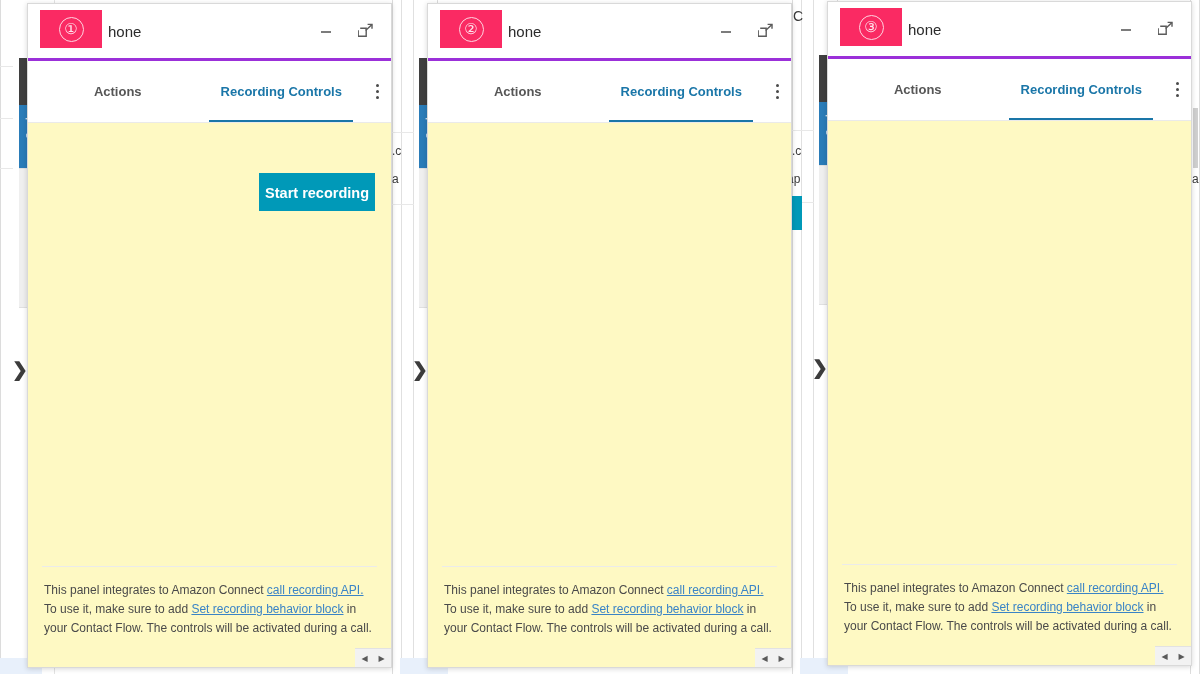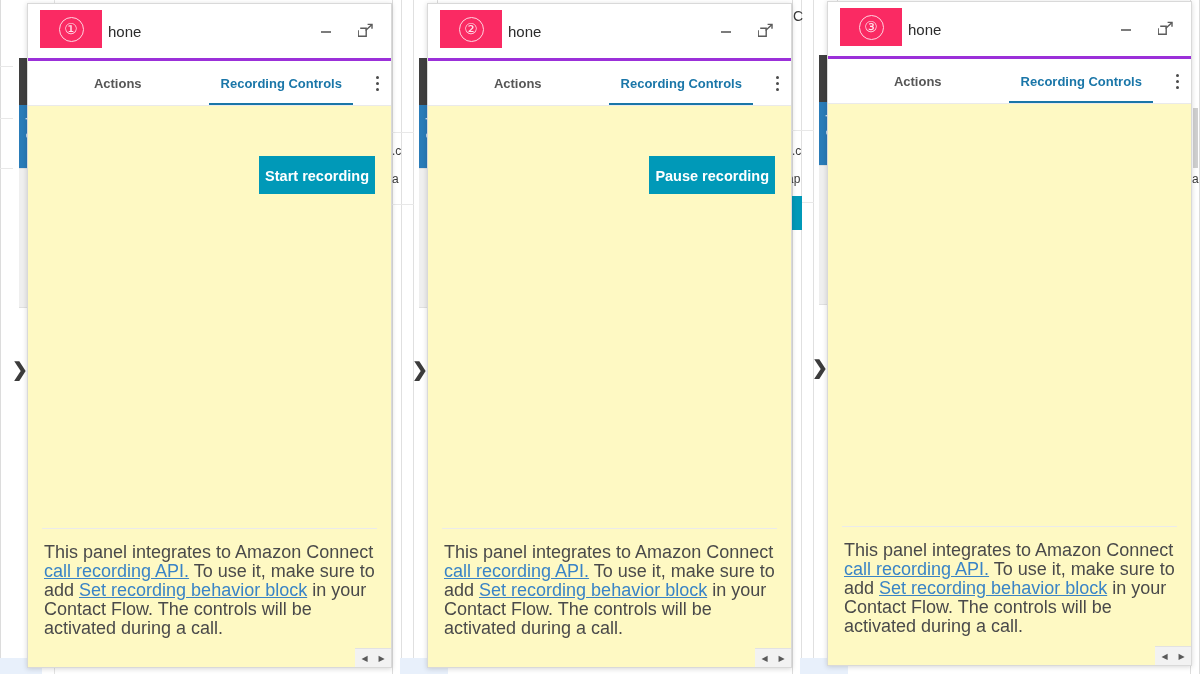--- a/index.html
+++ b/index.html
@@ -167,21 +167,21 @@
   }
 
   .accentbar {
     height: 3px;
     background: #9b30d9;
     flex: 0 0 auto;
   }
 
   .tabs {
     flex: 0 0 auto;
-    height: 45px;
+    height: 62px;
     display: flex;
     align-items: stretch;
     border-bottom: 1px solid #eaeaea;
     background: #ffffff;
     padding-left: 8px;
   }
   .tab {
     flex: 1 1 0;
     display: flex;
     align-items: center;
@@ -249,21 +249,21 @@
     cursor: pointer;
   }
 
   .spacer { flex: 1 1 auto; }
 
   .footnote {
     flex: 0 0 auto;
     border-top: 1px solid #ebebeb;
     margin: 0 14px;
     padding: 14px 2px 10px 2px;
-    font-size: 18px;
+    font-size: 12px;
     line-height: 19px;
     color: #4a4a4a;
   }
   .footnote a {
     color: #3a84c6;
     text-decoration: underline;
   }
 
   
   .hscroll {
@@ -454,23 +454,20 @@
       <div class="kebab">
         <span class="kebab-wrap">
           <i></i>
             <i></i>
             <i></i>
         </span>
       </div>
     </div>
 
     <div class="body">
-      <div class="rec-btn-area">
-        <button class="rec-btn">Pause recording</button>
-      </div>
       <div class="spacer"></div>
       <div class="footnote">
         <span>This panel integrates to Amazon Connect </span><a href="#">call recording API.</a><span> To use it, make sure to add </span><a href="#">Set recording behavior block</a><span> in your Contact Flow. The controls will be activated during a call.</span>
       </div>
       <div class="hscroll">
         <div class="arrow">◀</div>
         <div class="track">
           <div class="thumb" style="width:100%;"></div>
         </div>
         <div class="arrow">▶</div>

